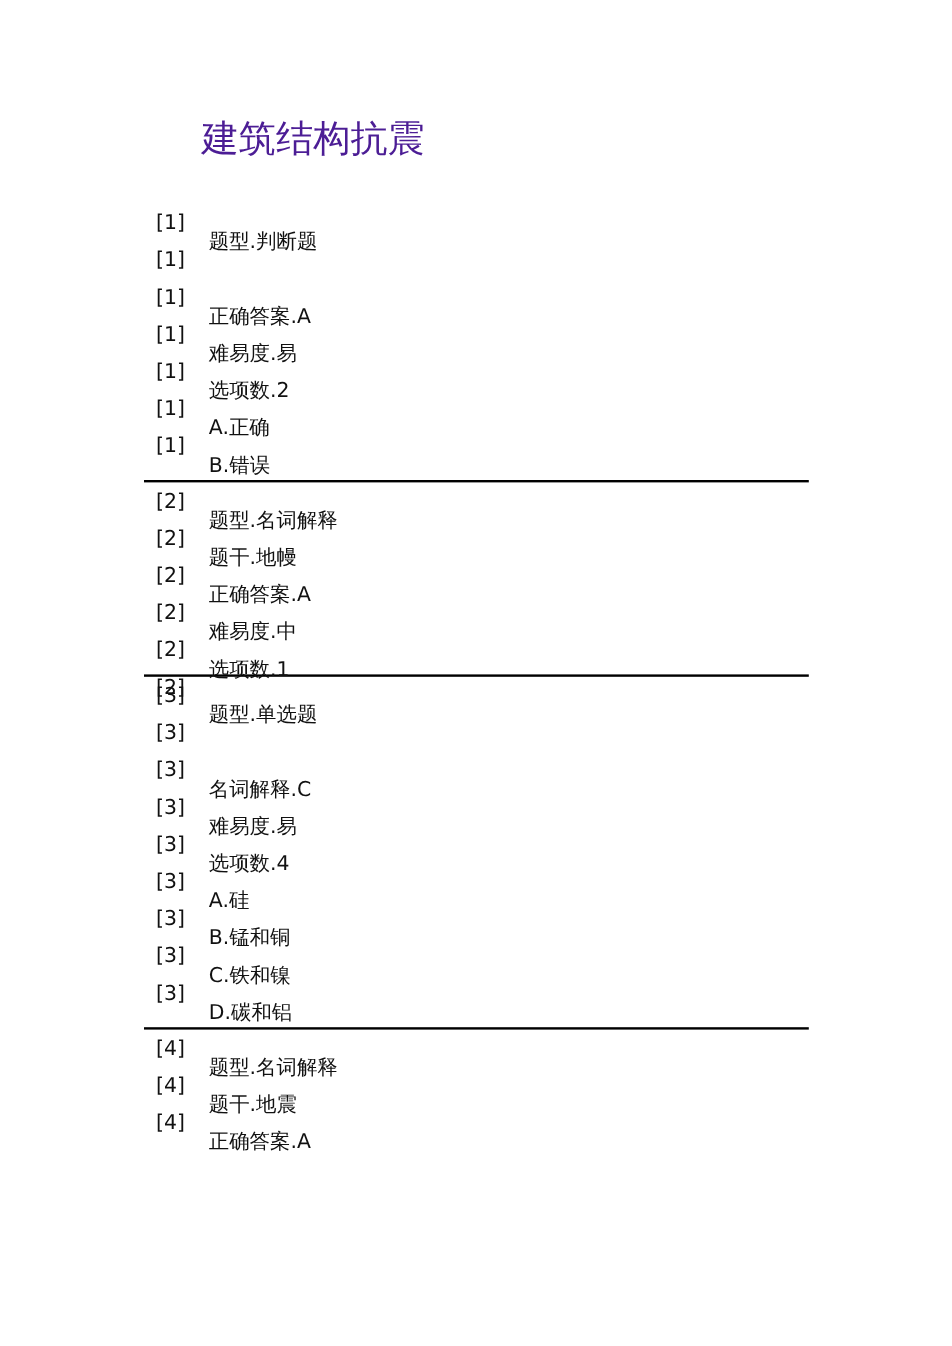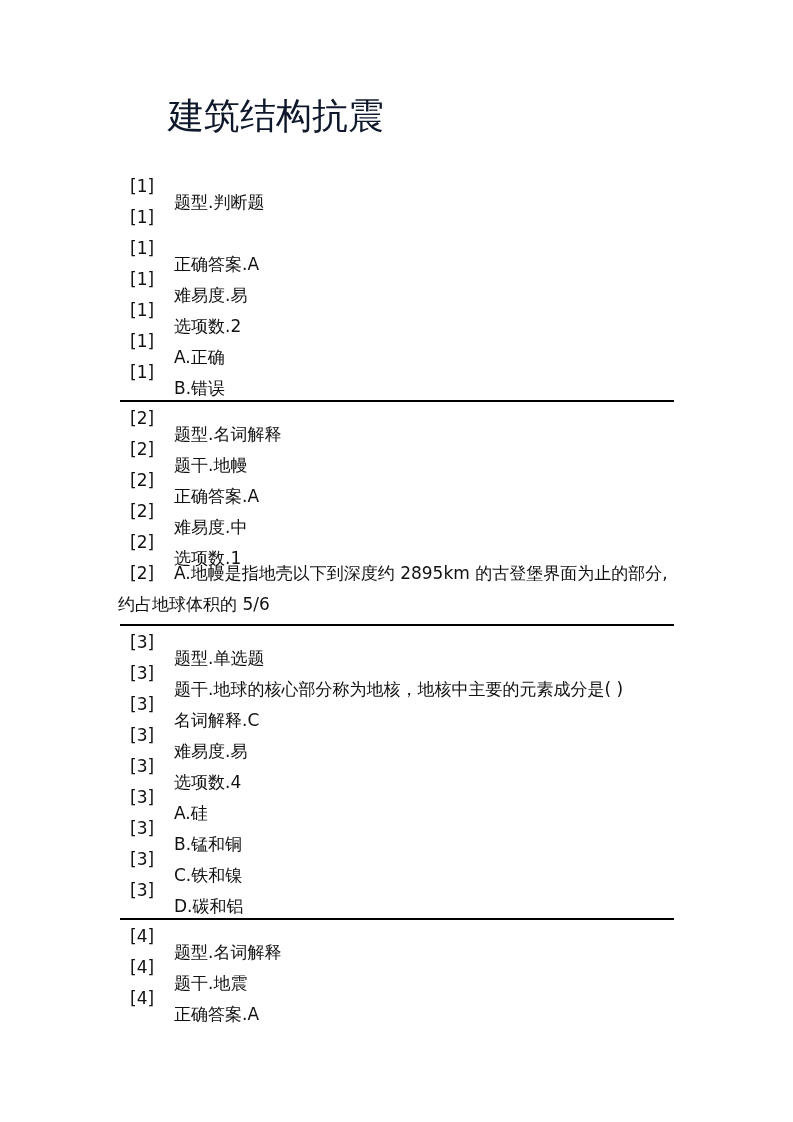--- a/index.html
+++ b/index.html
@@ -12,25 +12,25 @@
       height: 1122px;
       position: relative;
       overflow: hidden;
       font-family: "DejaVu Sans", "Liberation Sans", sans-serif;
       color: #111111;
     }
     .page-title {
       position: absolute;
       left: 168px;
       top: 96px;
-      font-size: 36px;
+      font-size: 31px;
       line-height: 40px;
       font-weight: normal;
       letter-spacing: 0px;
-      color: #0f172a;
+      color: #4c1d95;
       margin: 0;
     }
     .doc-body {
       position: absolute;
       left: 118px;
       top: 171px;
       width: 556px;
     }
     .question-block {
       position: relative;
@@ -132,34 +132,33 @@
     </div>
     <div class="line">
       <span class="num">[2]</span>
       <span class="text">难易度.中</span>
     </div>
     <div class="line">
       <span class="num">[2]</span>
       <span class="text">选项数.1</span>
     </div>
     <div class="line wrap">
-      <span class="num">[2]</span><span class="text">A.地幔是指地壳以下到深度约 2895km 的古登堡界面为止的部分,约占地球体积的 5/6</span>
+      <span class="num">[2]</span>
     </div>
   </div>
 
   <div class="divider after-2"></div>
 
   <div class="question-block block-3">
     <div class="line">
       <span class="num">[3]</span>
       <span class="text">题型.单选题</span>
     </div>
     <div class="line">
       <span class="num">[3]</span>
-      <span class="text">题干.地球的核心部分称为地核，地核中主要的元素成分是( )</span>
     </div>
     <div class="line">
       <span class="num">[3]</span>
       <span class="text">名词解释.C</span>
     </div>
     <div class="line">
       <span class="num">[3]</span>
       <span class="text">难易度.易</span>
     </div>
     <div class="line">

